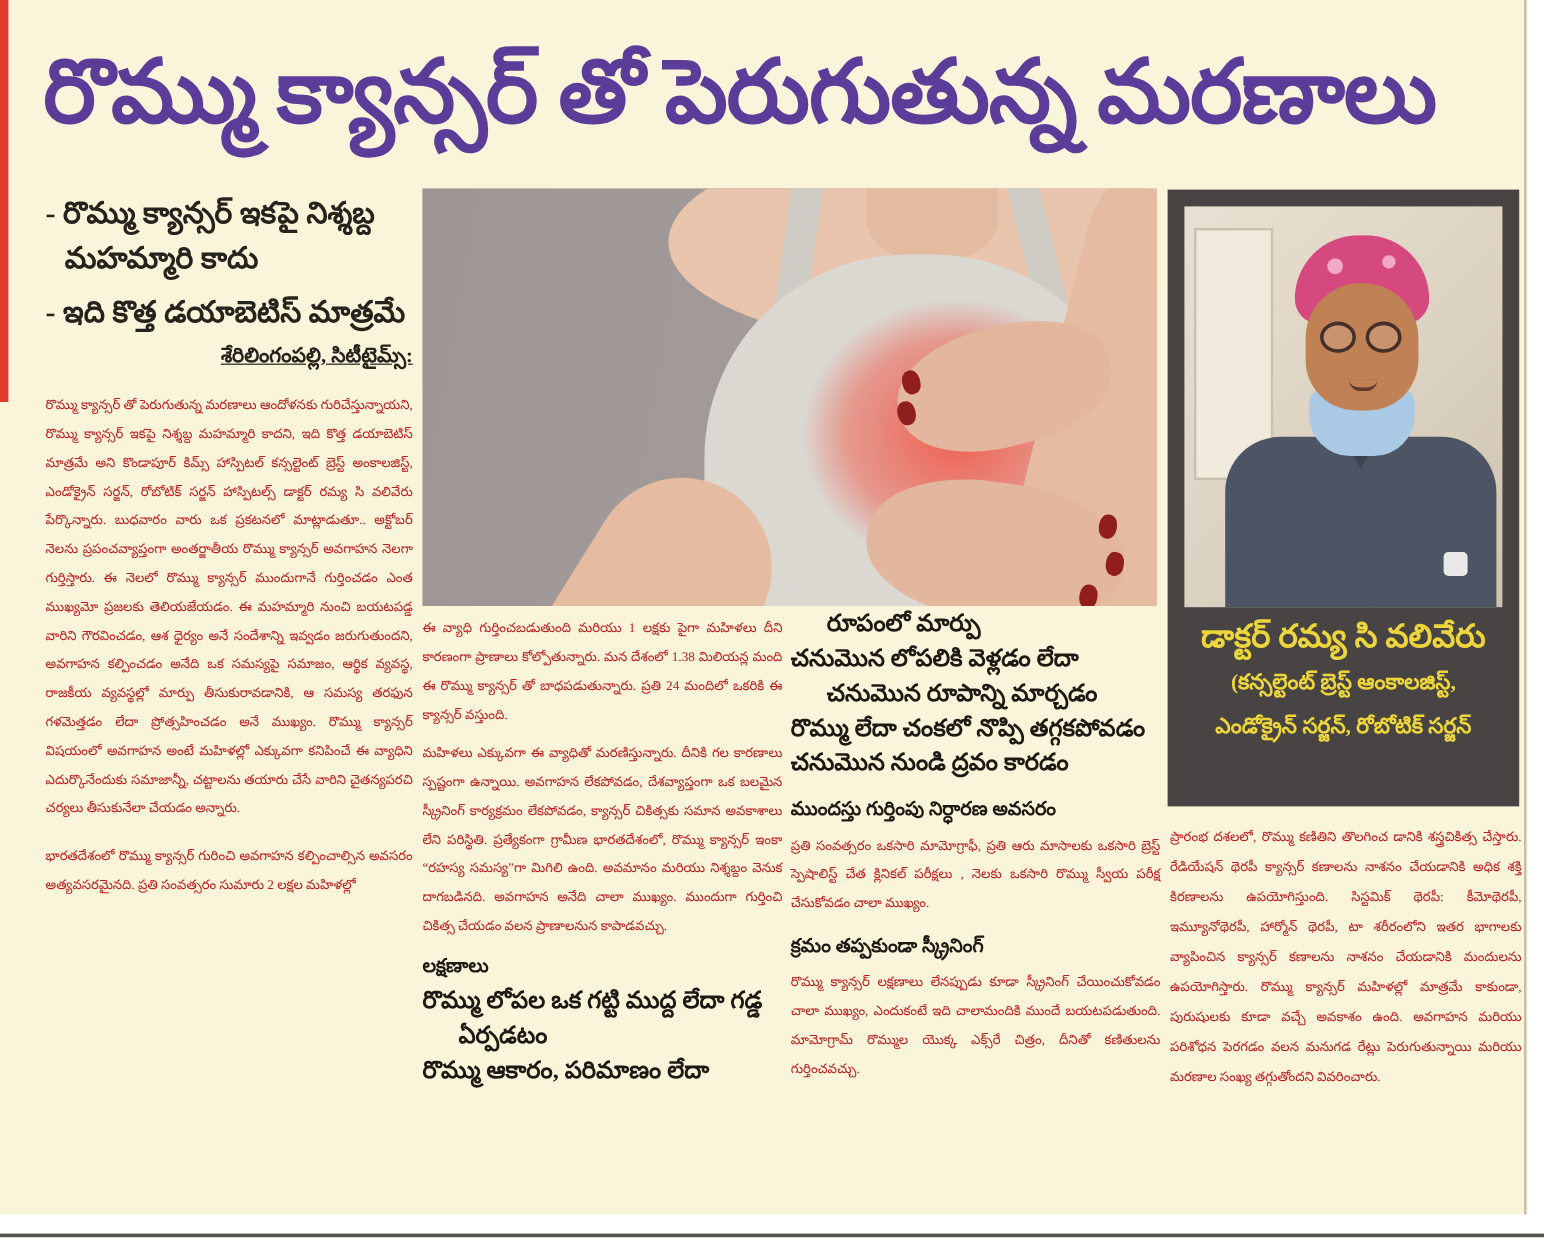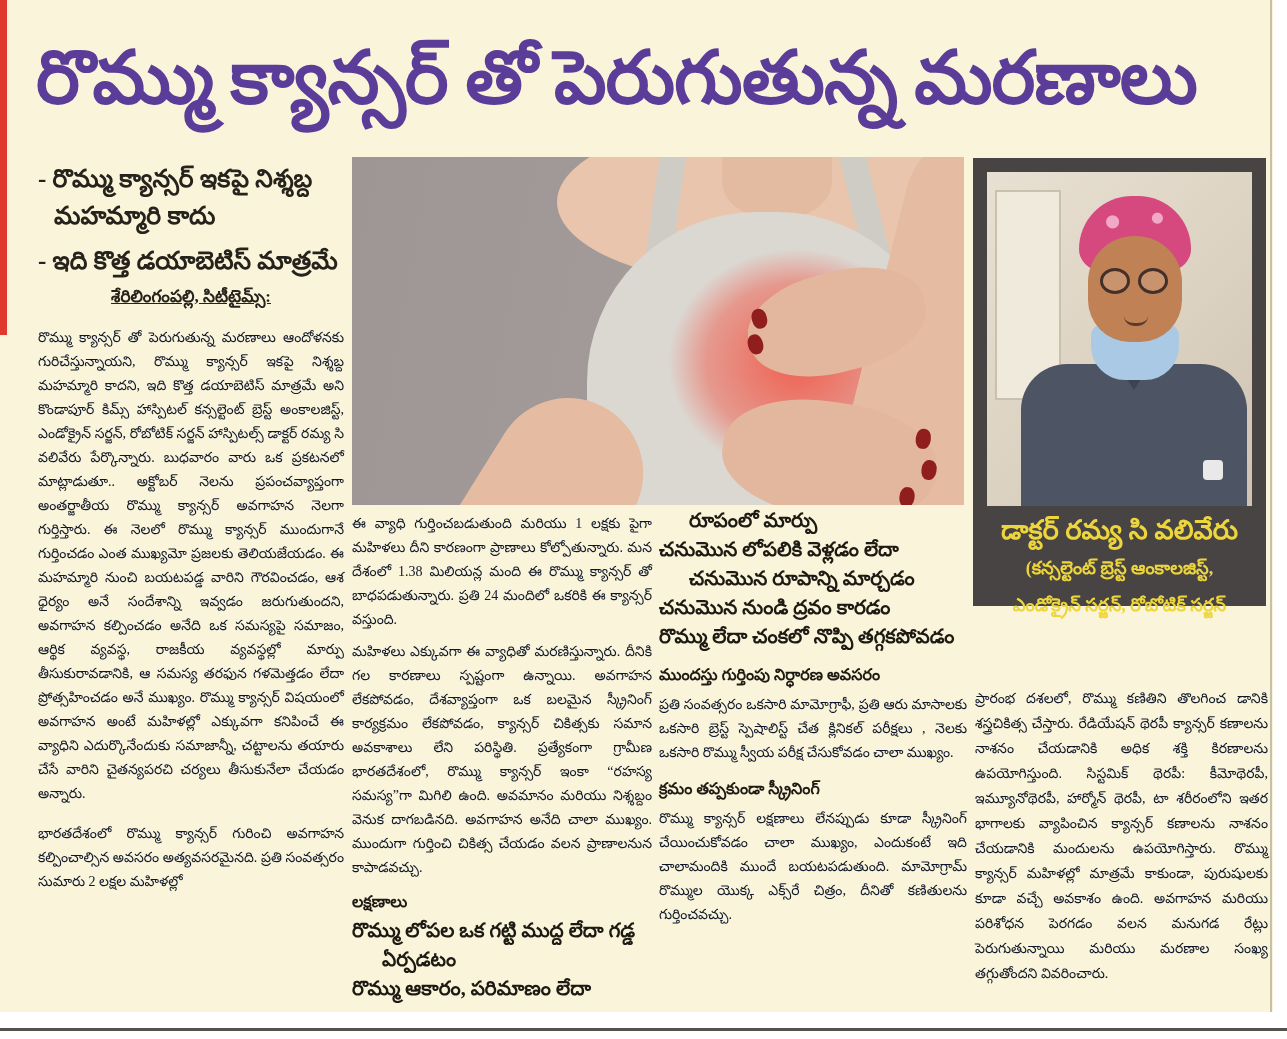--- a/index.html
+++ b/index.html
@@ -18,22 +18,22 @@
 
   .headline {
     position:absolute; left:36px; top:18px; width:1222px; height:130px;
     font-size:74px; font-weight:700; color:#5b3d99; line-height:120px;
     letter-spacing:-1px; white-space:nowrap; overflow:hidden;
   }
 
   
   .col-left { position:absolute; left:38px; top:160px; width:306px; color:#26231c; }
   .bullet { font-size:25px; font-weight:700; line-height:37px; padding-left:16px; text-indent:-16px; margin-bottom:8px; color:#26231c; }
-  .dateline { margin-top:0; text-align:center; font-size:17px; font-weight:700; text-decoration:underline; color:#26231c; }
-  .bodytext { font-size:14px; line-height:24px; text-align:justify; color:#0f172a; }
+  .dateline { margin-top:0; text-align:right; font-size:17px; font-weight:700; text-decoration:underline; color:#26231c; }
+  .bodytext { font-size:11px; line-height:24px; text-align:justify; color:#b91c1c; }
   .col-left .bodytext { margin-top:16px; }
 
   
   .photo-main {
     position:absolute; left:352px; top:157px; width:612px; height:348px; overflow:hidden;
     background:linear-gradient(100deg,#9d9695 0%,#a29a98 42%,#c0b6b0 68%,#d7cdc5 100%);
   }
   .pm-shoulders { position:absolute; left:205px; top:-40px; width:430px; height:170px; background:#e9c5ad; border-radius:50%; }
   .pm-neck { position:absolute; left:370px; top:-30px; width:110px; height:90px; background:#e3bba1; border-radius:40%; }
   .pm-chest { position:absolute; left:235px; top:55px; width:360px; height:300px; background:#dbd8d2; border-radius:170px 170px 18px 18px; }
@@ -52,21 +52,21 @@
   .col-c1 .bodytext { margin-bottom:8px; }
   .sym-heading { font-size:16px; font-weight:700; color:#1d1a13; line-height:28px; margin-top:6px; }
   .sym-line { font-size:20px; font-weight:700; color:#1d1a13; line-height:29px; padding-left:30px; text-indent:-30px; }
   .sym-line.cont { padding-left:30px; text-indent:0; }
 
   .col-c2 { position:absolute; left:659px; top:506px; width:308px; }
   .col-c2 .bodytext { line-height:24px; margin-bottom:6px; }
   .col-c2 .sym-heading { margin:10px 0 4px 0; }
 
   
-  .doctor-card { position:absolute; left:973px; top:158px; width:293px; height:448px; background:#474443; }
+  .doctor-card { position:absolute; left:973px; top:158px; width:293px; height:514px; background:#474443; }
   .doctor-photo { position:absolute; left:14px; top:14px; width:265px; height:334px; overflow:hidden;
     background:linear-gradient(135deg,#e8e0d2 0%,#dcd2c2 55%,#cec3b2 100%); }
   .dp-window { position:absolute; left:8px; top:18px; width:66px; height:210px; background:#f0eadd; border:2px solid #c9c0ae; }
   .dp-cap { position:absolute; left:92px; top:24px; width:112px; height:74px; border-radius:56px 56px 22px 22px;
     background:radial-gradient(circle at 30% 35%, #f2a9c6 6px, transparent 7px),
                radial-gradient(circle at 70% 30%, #f2a9c6 5px, transparent 6px),
                radial-gradient(circle at 50% 70%, #f4b7cf 6px, transparent 7px),
                #d5497f; }
   .dp-face { position:absolute; left:101px; top:64px; width:94px; height:106px; background:#c08155; border-radius:46px 46px 42px 42px; }
   .dp-glass { position:absolute; top:32px; width:30px; height:26px; border:3px solid #43302a; border-radius:50%; background:rgba(255,255,255,.15); }
@@ -126,22 +126,22 @@
     <div class="bodytext">ఈ వ్యాధి గుర్తించబడుతుంది మరియు 1 లక్షకు పైగా మహిళలు దీని కారణంగా ప్రాణాలు కోల్పోతున్నారు. మన దేశంలో 1.38 మిలియన్ల మంది ఈ రొమ్ము క్యాన్సర్ తో బాధపడుతున్నారు. ప్రతి 24 మందిలో ఒకరికి ఈ క్యాన్సర్ వస్తుంది.</div>
     <div class="bodytext">మహిళలు ఎక్కువగా ఈ వ్యాధితో మరణిస్తున్నారు. దీనికి గల కారణాలు స్పష్టంగా ఉన్నాయి. అవగాహన లేకపోవడం, దేశవ్యాప్తంగా ఒక బలమైన స్క్రీనింగ్ కార్యక్రమం లేకపోవడం, క్యాన్సర్ చికిత్సకు సమాన అవకాశాలు లేని పరిస్థితి. ప్రత్యేకంగా గ్రామీణ భారతదేశంలో, రొమ్ము క్యాన్సర్ ఇంకా “రహస్య సమస్య”గా మిగిలి ఉంది. అవమానం మరియు నిశ్శబ్దం వెనుక దాగబడినది. అవగాహన అనేది చాలా ముఖ్యం. ముందుగా గుర్తించి చికిత్స చేయడం వలన ప్రాణాలనున కాపాడవచ్చు.</div>
     <div class="sym-heading">లక్షణాలు</div>
     <div class="sym-line">రొమ్ము లోపల ఒక గట్టి ముద్ద లేదా గడ్డ ఏర్పడటం</div>
     <div class="sym-line">రొమ్ము ఆకారం, పరిమాణం లేదా</div>
   </div>
 
   <div class="col-c2">
     <div class="sym-line cont">రూపంలో మార్పు</div>
     <div class="sym-line">చనుమొన లోపలికి వెళ్లడం లేదా చనుమొన రూపాన్ని మార్చడం</div>
+    <div class="sym-line">రొమ్ము లేదా చంకలో నొప్పి తగ్గకపోవడం</div>
     <div class="sym-line">చనుమొన నుండి ద్రవం కారడం</div>
-    <div class="sym-line">రొమ్ము లేదా చంకలో నొప్పి తగ్గకపోవడం</div>
     <div class="sym-heading">ముందస్తు గుర్తింపు నిర్ధారణ అవసరం</div>
     <div class="bodytext">ప్రతి సంవత్సరం ఒకసారి మామోగ్రాఫీ, ప్రతి ఆరు మాసాలకు ఒకసారి బ్రెస్ట్ స్పెషాలిస్ట్ చేత క్లినికల్ పరీక్షలు , నెలకు ఒకసారి రొమ్ము స్వీయ పరీక్ష చేసుకోవడం చాలా ముఖ్యం.</div>
     <div class="sym-heading">క్రమం తప్పకుండా స్క్రీనింగ్</div>
     <div class="bodytext">రొమ్ము క్యాన్సర్ లక్షణాలు లేనప్పుడు కూడా స్క్రీనింగ్ చేయించుకోవడం చాలా ముఖ్యం, ఎందుకంటే ఇది చాలామందికి ముందే బయటపడుతుంది. మామోగ్రామ్ రొమ్ముల యొక్క ఎక్స్‌రే చిత్రం, దీనితో కణితులను గుర్తించవచ్చు.</div>
   </div>
 
   <div class="doctor-card">
     <div class="doctor-photo">
       <div class="dp-window"></div>
       <div class="dp-scrubs">

